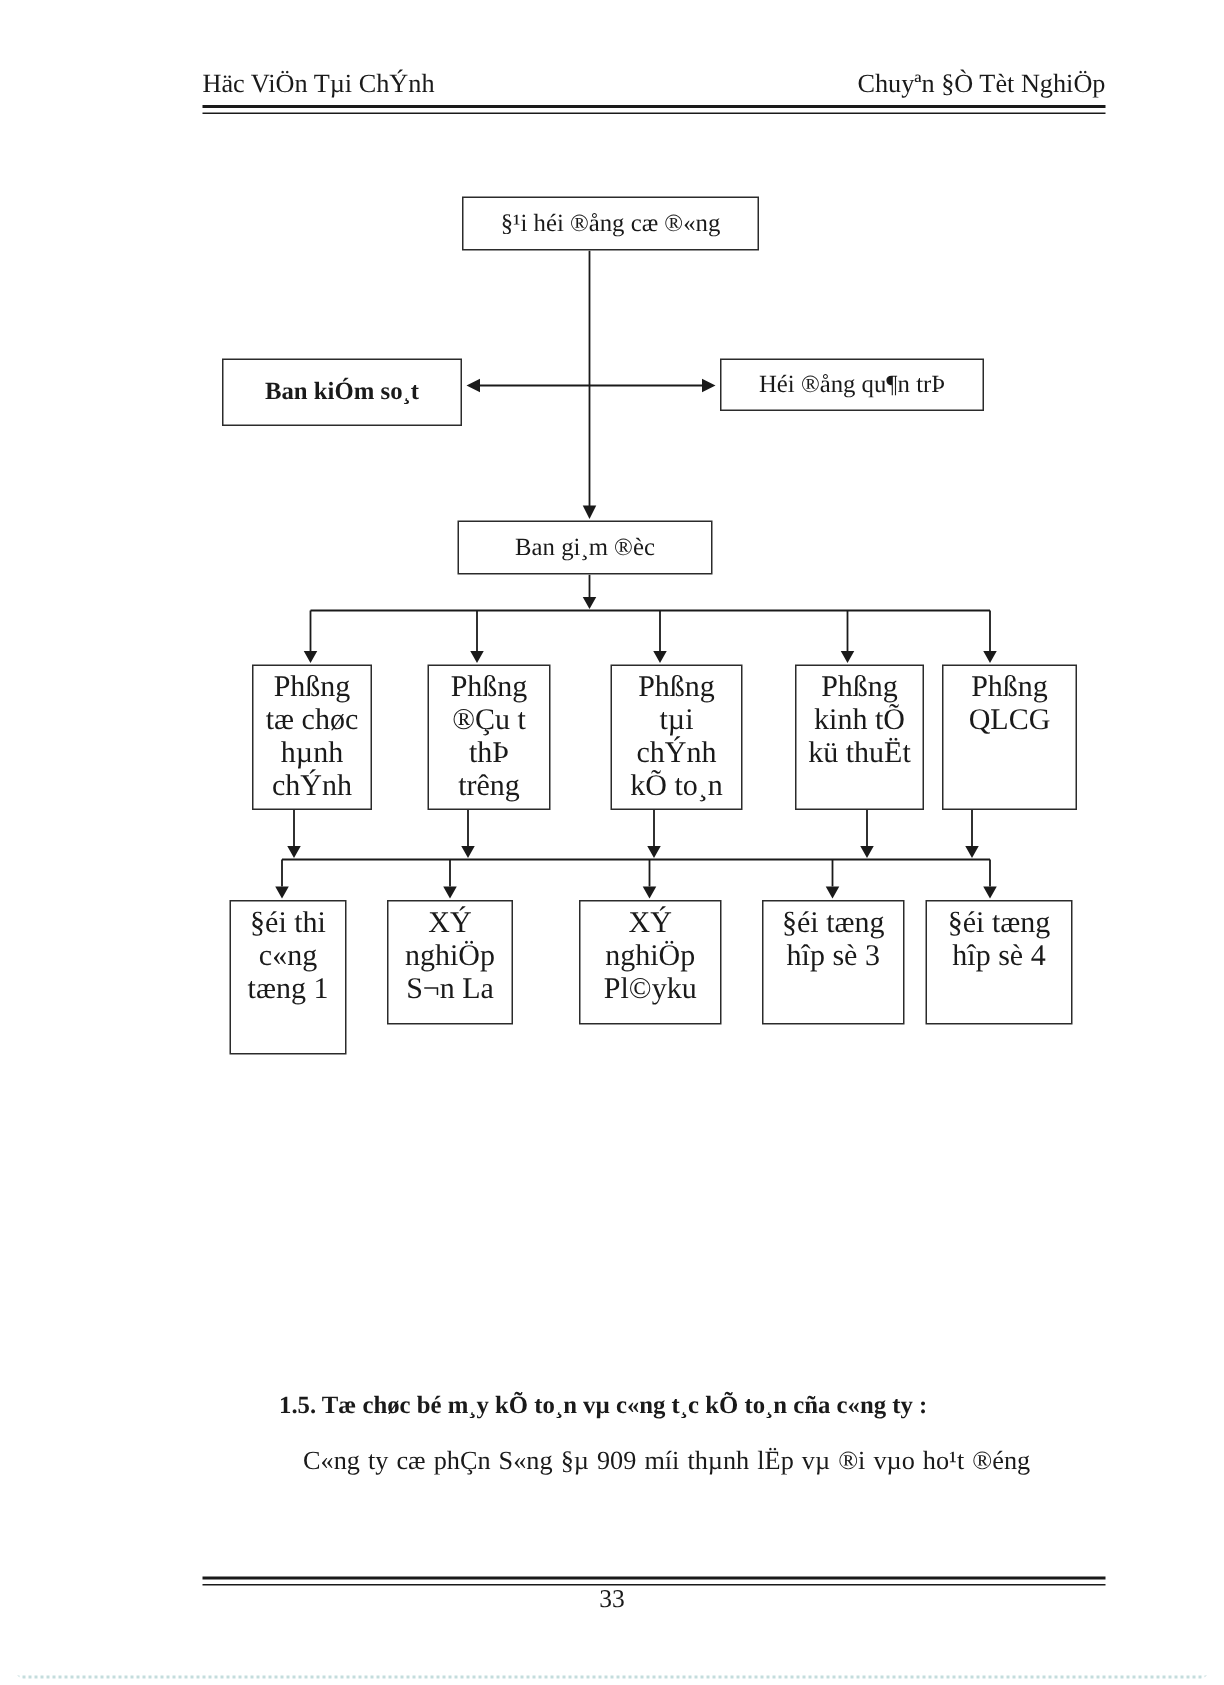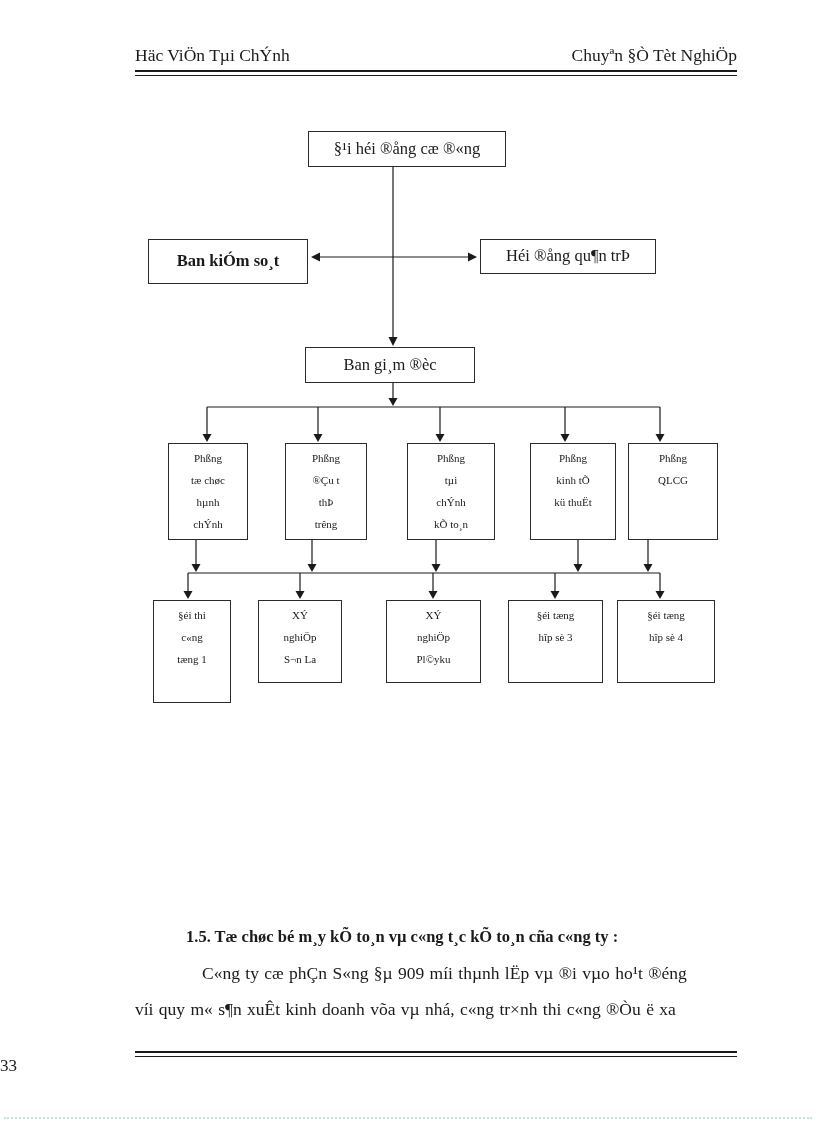--- a/index.html
+++ b/index.html
@@ -1,38 +1,39 @@
 <!DOCTYPE html>
 <html><head>
 <meta charset="utf-8">
 <style>
   html,body { margin:0; padding:0; background:#fff; }
   .page {
     position:relative; width:816px; height:1123px; background:#ffffff;
     font-family:"Liberation Serif","DejaVu Serif",serif; color:#1a1a1a;
     overflow:hidden;
+    border-radius:29px;
   }
   .abs { position:absolute; }
   .hdr-text { font-size:17.5px; white-space:nowrap; }
   .dbl-rule { height:3px; border-top:2px solid #1a1a1a; border-bottom:1px solid #1a1a1a; }
   .obox {
     position:absolute; border:1px solid #2b2b2b; background:#fff;
     box-sizing:border-box; text-align:center; white-space:pre-line;
-    font-size:11px; line-height:22px; padding-top:3px;
+    font-size:20px; line-height:22px; padding-top:3px;
   }
   .obox.single {
     display:flex; align-items:center; justify-content:center;
     font-size:16.5px; line-height:1.1; padding-top:0;
   }
   svg.connectors { position:absolute; left:0; top:0; pointer-events:none; }
   svg.connectors line { stroke:#1a1a1a; stroke-width:1.2; }
   svg.connectors polygon { fill:#1a1a1a; stroke:none; }
   .heading { font-weight:bold; font-size:16.5px; white-space:nowrap; }
   .bodyline { font-size:17.5px; white-space:nowrap; word-spacing:1px; }
-  .pagenum { width:816px; text-align:left; font-size:17px; }
+  .pagenum { width:816px; text-align:center; font-size:17px; }
   .bottom-guide { border-top:2px dotted #a5cbcb; opacity:.65; }
 </style>
 </head>
 <body>
 
 <div class="page">
 
   <div class="abs hdr-text" style="left:135px; top:45px;">Häc ViÖn Tµi ChÝnh</div>
   <div class="abs hdr-text" style="right:79px; top:45px;">Chuyªn §Ò Tèt NghiÖp</div>
   <div class="abs dbl-rule" style="left:135px; top:70px; width:602px;"></div>
@@ -120,19 +121,18 @@
   <div class="obox" style="left:386px; top:600px; width:95px; height:83px;">XÝ
 nghiÖp
 Pl©yku</div>
   <div class="obox" style="left:508px; top:600px; width:95px; height:83px;">§éi tæng
 hîp sè 3</div>
   <div class="obox" style="left:617px; top:600px; width:98px; height:83px;">§éi tæng
 hîp sè 4</div>
 
   <div class="abs heading" style="left:186px; top:927px;">1.5. Tæ chøc bé m¸y kÕ to¸n vµ c«ng t¸c kÕ to¸n cña c«ng ty :</div>
   <div class="abs bodyline" style="left:202px; top:963px;">C«ng ty cæ phÇn S«ng §µ 909 míi thµnh lËp vµ ®i vµo ho¹t ®éng</div>
-  <div class="abs bodyline" style="left:135px; top:999px;">víi quy m« s¶n xuÊt kinh doanh võa vµ nhá, c«ng tr×nh thi c«ng ®Òu ë xa</div>
 
   <div class="abs dbl-rule" style="left:135px; top:1051px; width:602px;"></div>
   <div class="abs pagenum" style="left:0px; top:1056px;">33</div>
   <div class="abs bottom-guide" style="left:4px; top:1117px; width:808px;"></div>
 
 </div>
 
 </body></html>

